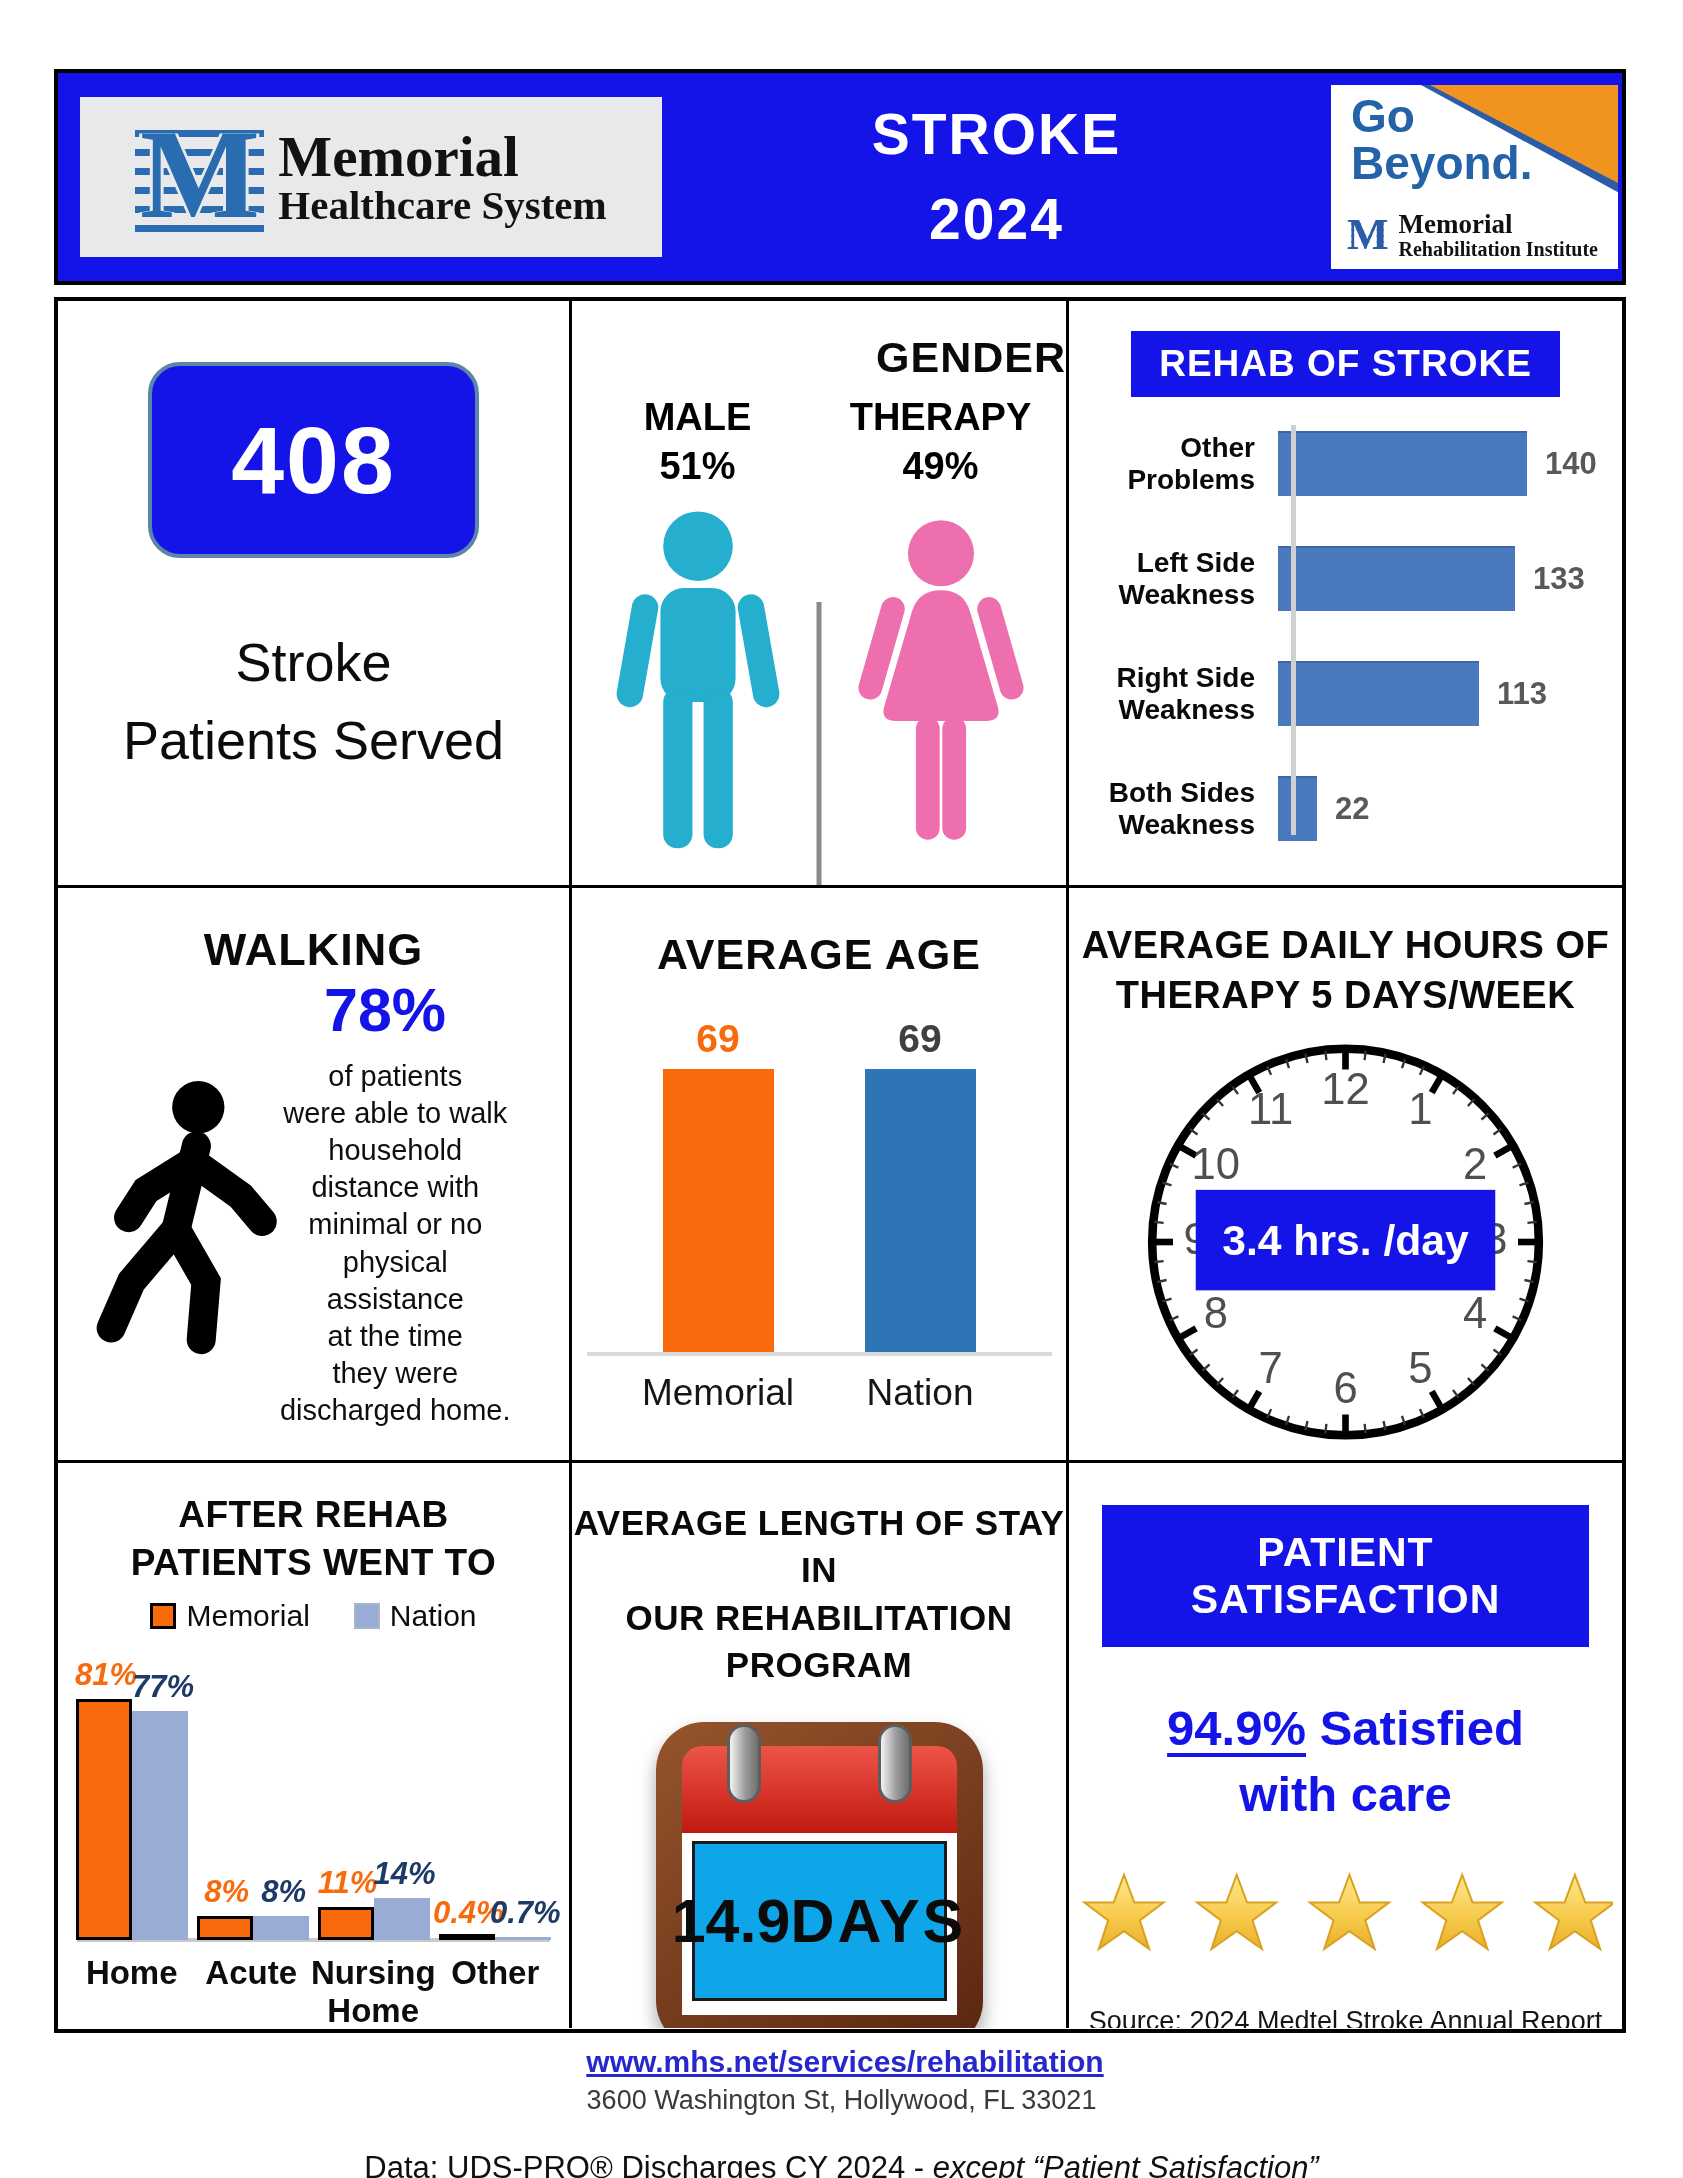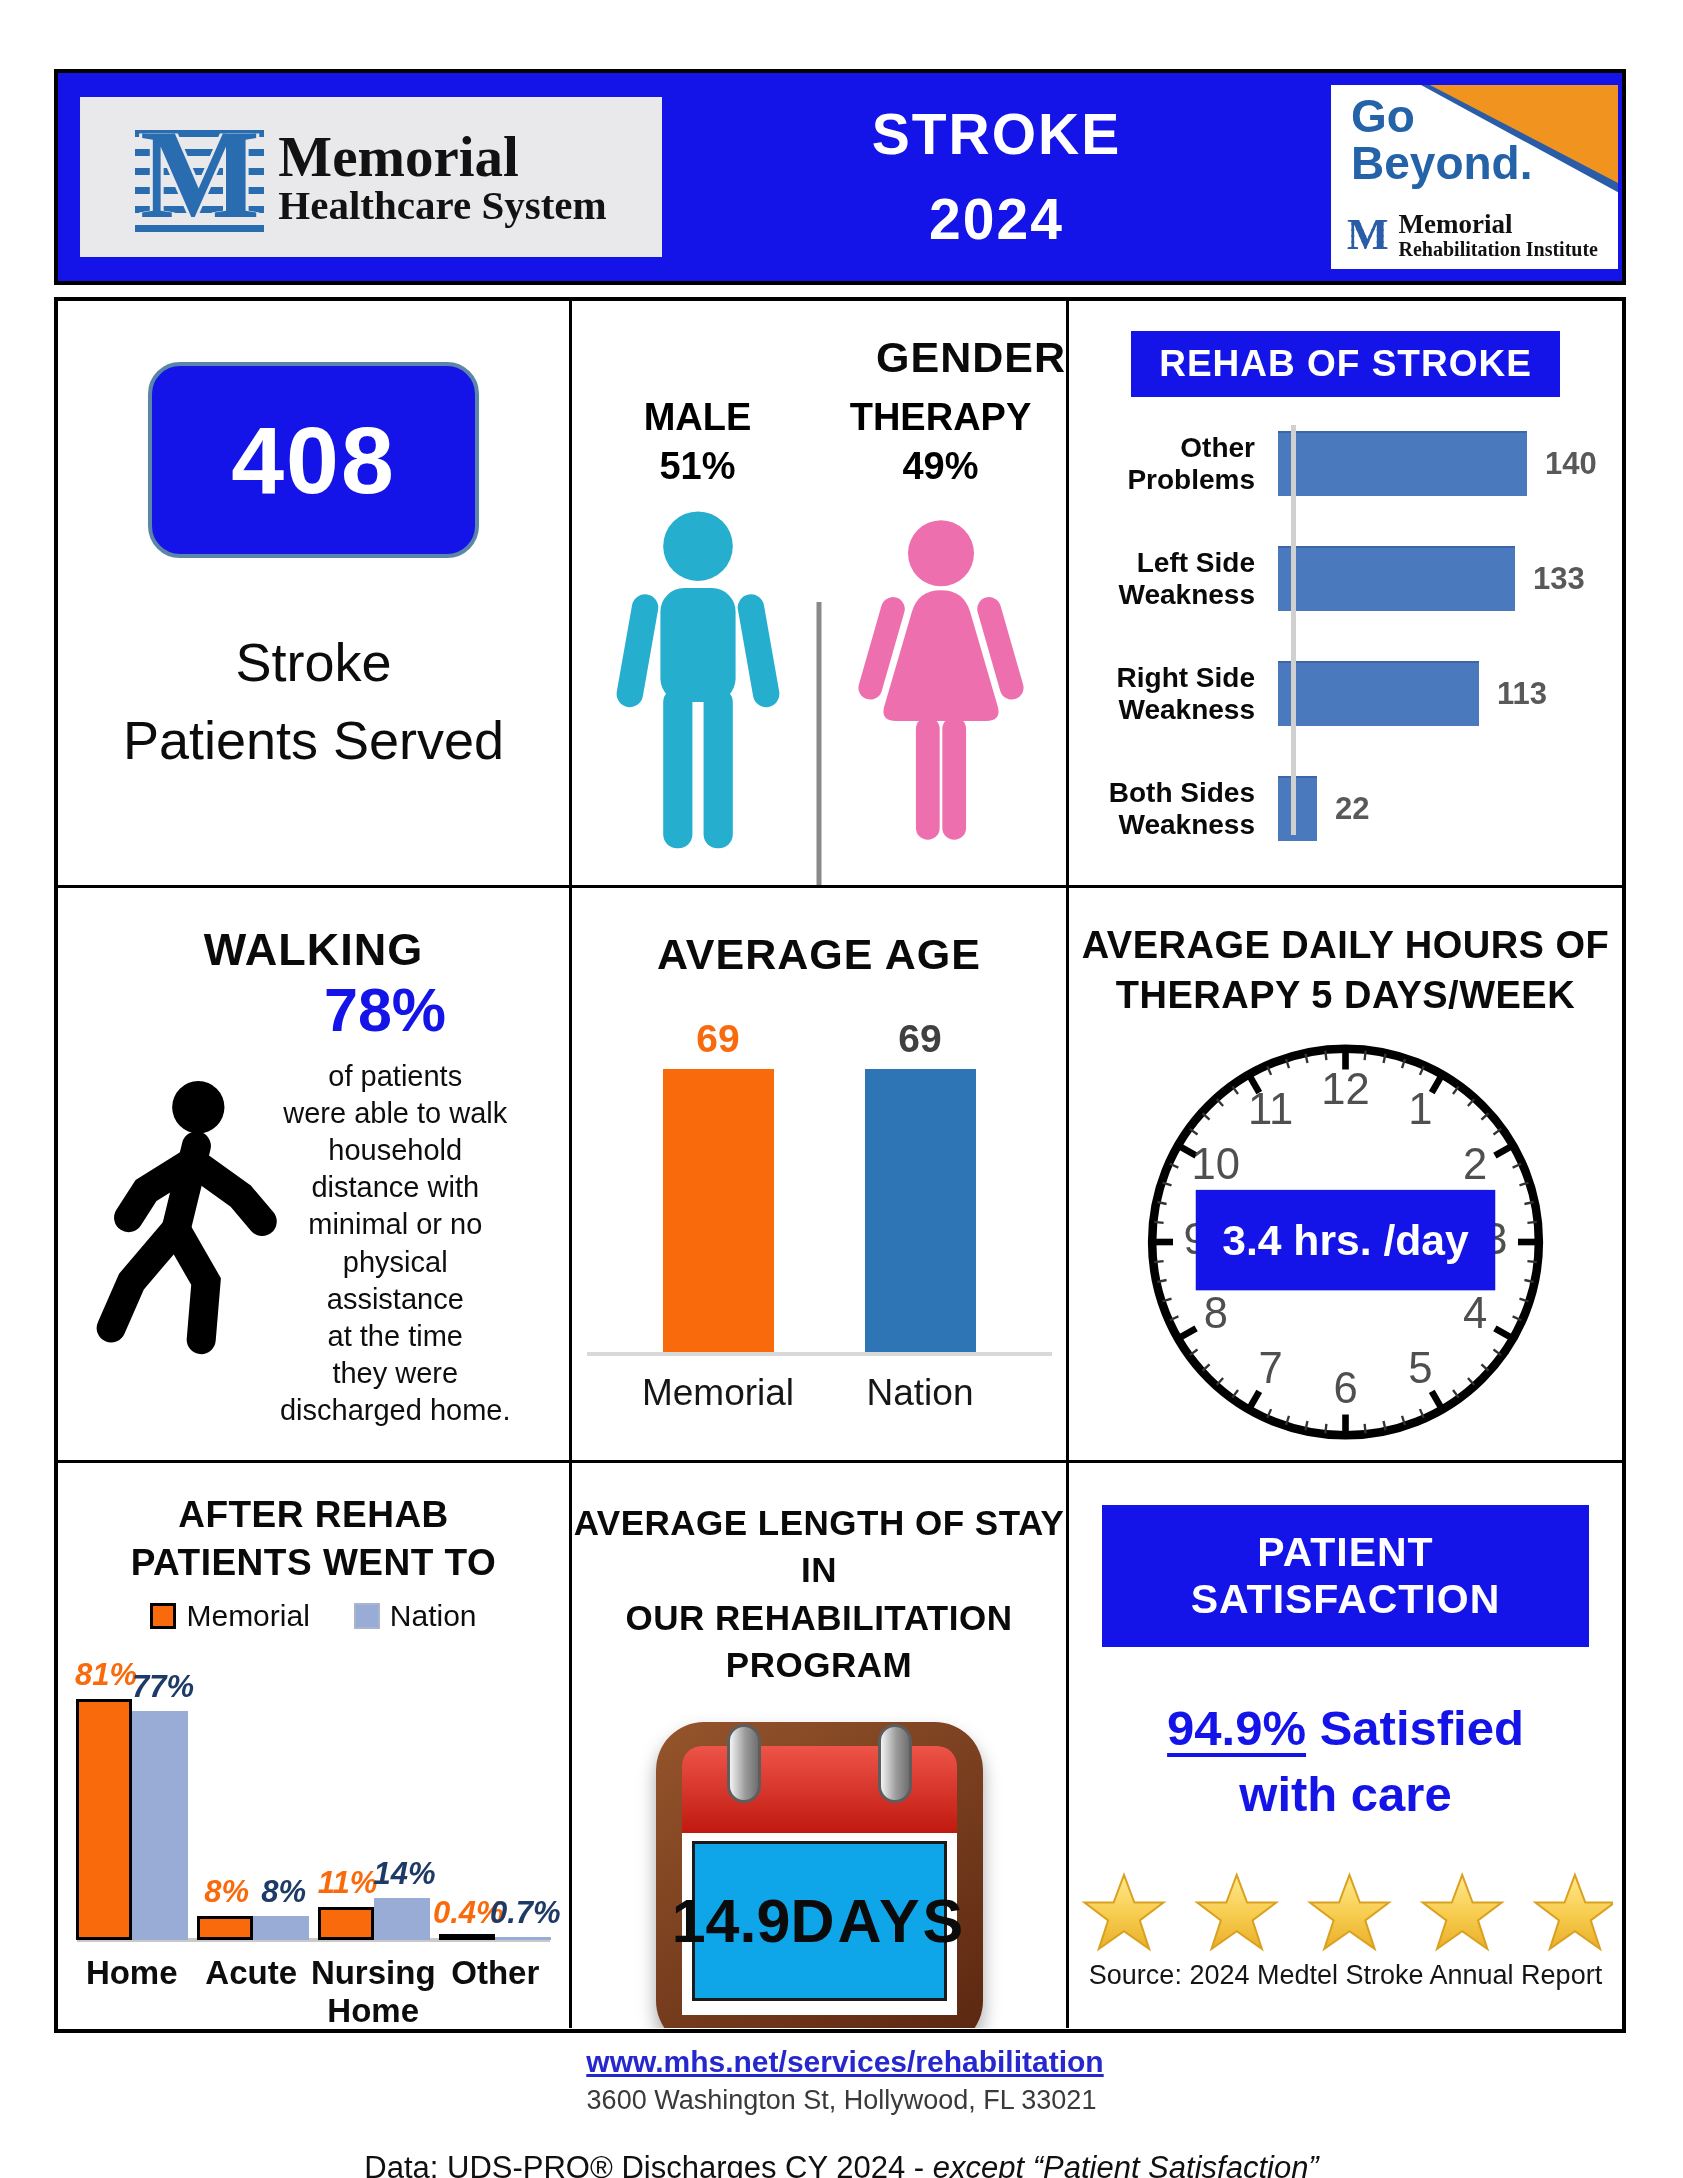--- a/index.html
+++ b/index.html
@@ -150,21 +150,21 @@
   .cal-ring.r1 { left:71px; } .cal-ring.r2 { right:71px; }
 
   
   .c33 { text-align:center; padding-top:42px; }
   .sat-banner { width:88%; margin:0 auto; background:var(--primary-blue,#1414E8);
                 color:#fff; font-weight:bold; font-size:41px; letter-spacing:1px;
                 padding:24px 0; }
   .sat-line { margin-top:48px; color:var(--primary-blue,#1414E8); font-weight:bold; font-size:49px; line-height:1.35; }
   .sat-line .u { text-decoration:underline; text-underline-offset:8px; }
   .stars { margin-top:40px; }
-  .sat-source { font-size:27px; color:#151515; }
+  .sat-source { margin-top:46px; font-size:27px; color:#151515; }
 
   
   .footer { position:absolute; left:0; right:0; top:2045px; text-align:center; }
   .f-link { font-size:30px; font-weight:bold; color:var(--link-blue,#2727CE); text-decoration:underline;margin-left:7px; }
   .f-addr { font-size:27px; color:#3a3a3a; margin-top:6px; }
   .f-data { font-size:31px; color:#101010; margin-top:34px; }
   .f-data .it { font-style:italic; }
 </style>
 </head>
 <body>

